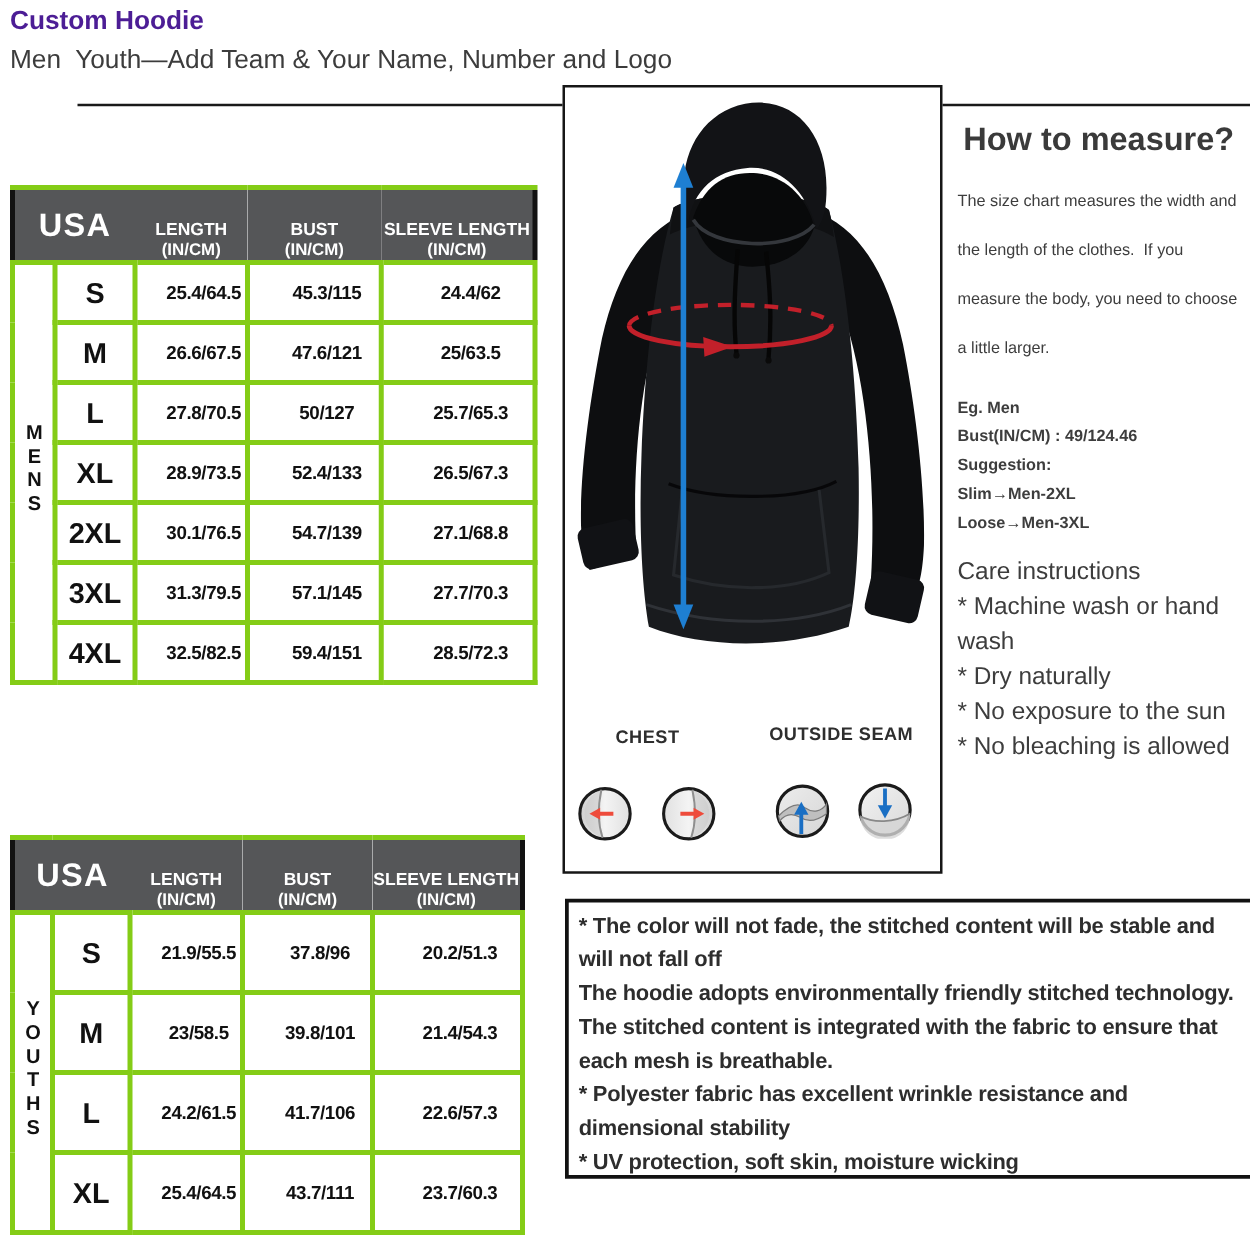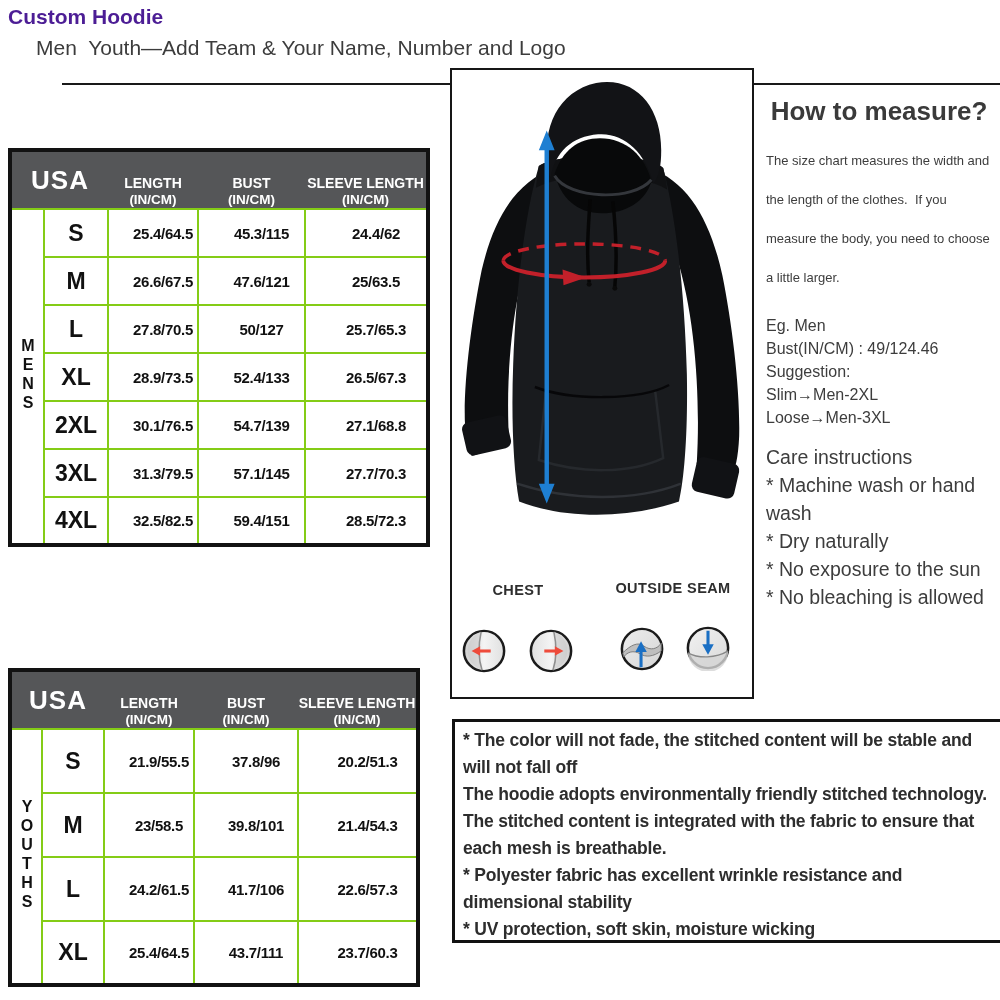--- a/index.html
+++ b/index.html
@@ -1,26 +1,26 @@
 <!DOCTYPE html>
 <html><head>
 <meta charset="utf-8">
 <style>
   html,body{margin:0;padding:0;background:#fff;}
   .page{position:relative;width:1000px;height:1000px;background:#fff;overflow:hidden;
         font-family:"Liberation Sans","DejaVu Sans",sans-serif;color:#222;}
 
   
   .title{position:absolute;left:8px;top:5px;font-size:21px;font-weight:700;color:#4c1d95;}
-  .subtitle{position:absolute;left:8px;top:36px;font-size:21px;font-weight:400;color:#3c3c3c;white-space:pre-wrap;margin-left:28px;}
+  .subtitle{position:absolute;left:8px;top:36px;font-size:21px;font-weight:400;color:#3c3c3c;white-space:pre-wrap;}
   .top-rule{position:absolute;left:62px;top:83px;width:938px;height:0;border-top:2px solid #191919;}
 
   
   .size-table{position:absolute;border-collapse:collapse;table-layout:fixed;background:#fff;border:4px solid #121212;}
-  .size-table td,.size-table th{border:2px solid #84cc16;text-align:center;vertical-align:middle;padding:0;overflow:hidden;}
+  .size-table td,.size-table th{border:4px solid #84cc16;text-align:center;vertical-align:middle;padding:0;overflow:hidden;}
   .size-table thead th{background:#555658;color:#fff;border-left:none;border-right:none;}
   .usa{font-size:26px;font-weight:700;letter-spacing:1px;}
   .h1{display:block;font-size:14px;font-weight:700;line-height:17px;margin-top:23px;}
   .h2{display:block;font-size:13.5px;font-weight:700;line-height:16px;}
   .size-table td.size{font-size:23px;font-weight:700;color:#111;}
   .size-table td.num{font-size:15px;font-weight:700;color:#111;letter-spacing:-0.3px;padding-left:20px;}
   .vlabel{writing-mode:vertical-lr;text-orientation:upright;font-weight:700;font-size:16px;letter-spacing:2px;color:#111;}
   .mens{left:8px;top:148px;width:418px;}
   .mens thead tr{height:57px;}
   .mens tbody tr{height:48px;}
@@ -37,21 +37,21 @@
   .micon{position:absolute;width:46px;height:46px;}
   .mi1{left:9px;top:558px;}
   .mi2{left:76px;top:558px;}
   .mi3{left:167px;top:556px;}
   .mi4{left:233px;top:555px;}
 
   
   .right-col{position:absolute;left:766px;top:96px;width:226px;color:#3d3d3d;}
   .htm-heading{font-size:26px;font-weight:700;text-align:center;color:#3a3a3a;margin:0 0 14px 0;}
   .htm-body{font-size:13px;line-height:39px;white-space:pre-wrap;}
-  .eg{margin-top:17px;font-size:16px;font-weight:400;line-height:23px;}
+  .eg{margin-top:17px;font-size:13px;font-weight:700;line-height:23px;}
   .care{margin-top:14px;font-size:19.5px;line-height:28px;}
 
   
   .desc-box{position:absolute;left:452px;top:719px;width:556px;height:224px;border:3px solid #121212;
             box-sizing:border-box;padding:5px 6px 0 8px;font-size:17.5px;font-weight:700;
             line-height:27px;color:#2d2d2d;letter-spacing:-0.2px;}
 </style>
 </head>
 <body>
 

